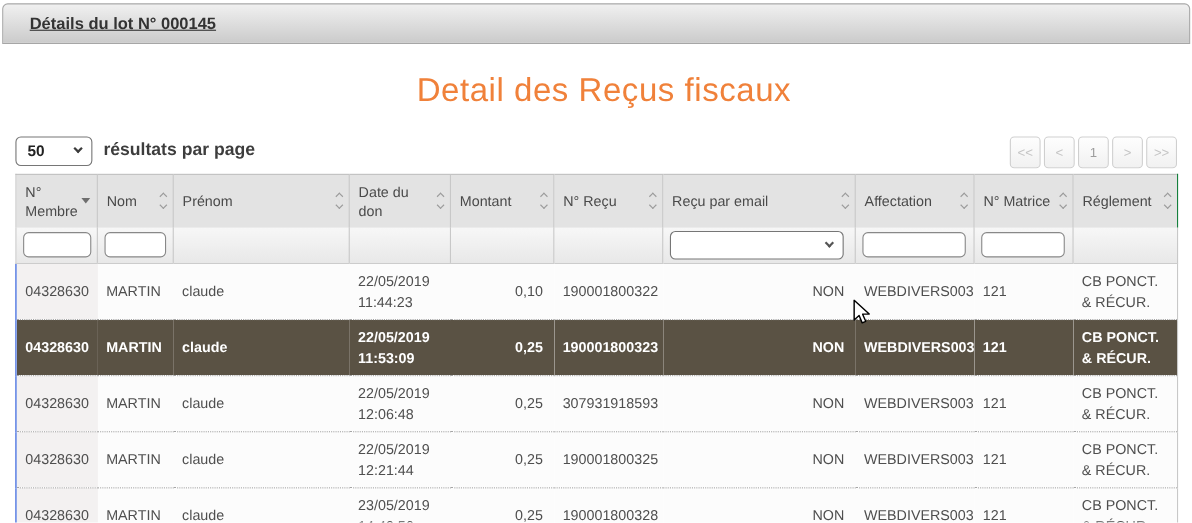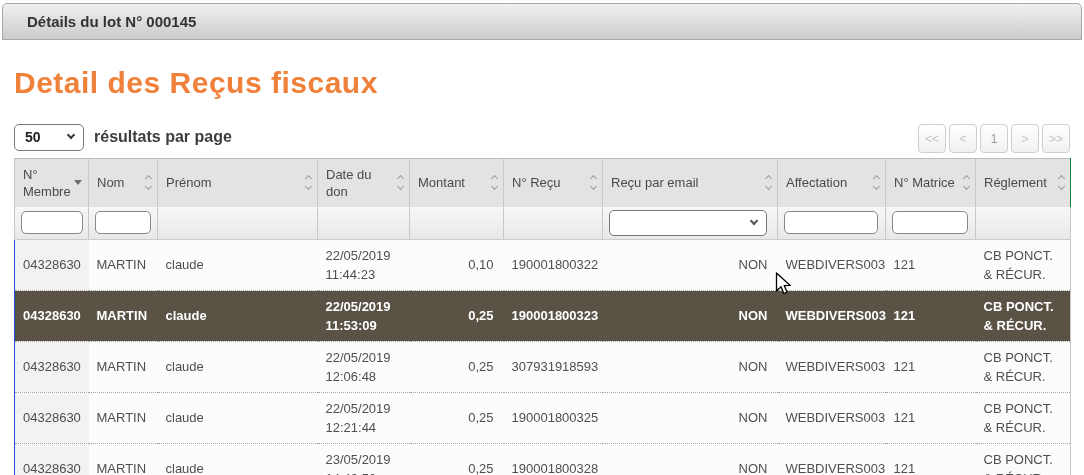--- a/index.html
+++ b/index.html
@@ -9,26 +9,27 @@
     background:#ffffff; font-family:"Liberation Sans", sans-serif;
   }
 
   
   .panel-header {
     margin:3px 2px 0 2px; height:37px; line-height:35px;
     background:linear-gradient(#f0f0f0, #cbcbcb);
     border:1px solid #a6a6a6; border-radius:5px 5px 0 0;
     font-weight:bold; font-size:15px; color:#333333;
     padding-left:24px;
+    text-decoration:underline;
   }
 
   
   .page-heading {
-    margin:26px 0 0 14px; font-size:30px; font-weight:700;
-    color:#f0813a; letter-spacing:0.5px; line-height:34px;
+    margin:26px 0 0 14px; font-size:30px; font-weight:400;
+    color:#f0813a; letter-spacing:0.5px; line-height:34px;text-align:center;
   }
 
   
   .controls { margin:22px 14px 0 14px; height:30px; position:relative; display:flex; align-items:center; }
   .selwrap { position:relative; display:inline-block; }
   .selwrap select {
     appearance:none; -webkit-appearance:none; -moz-appearance:none;
     border:1px solid #767676; border-radius:5px; background:#ffffff;
     font-family:"Liberation Sans", sans-serif; color:#222;
   }

